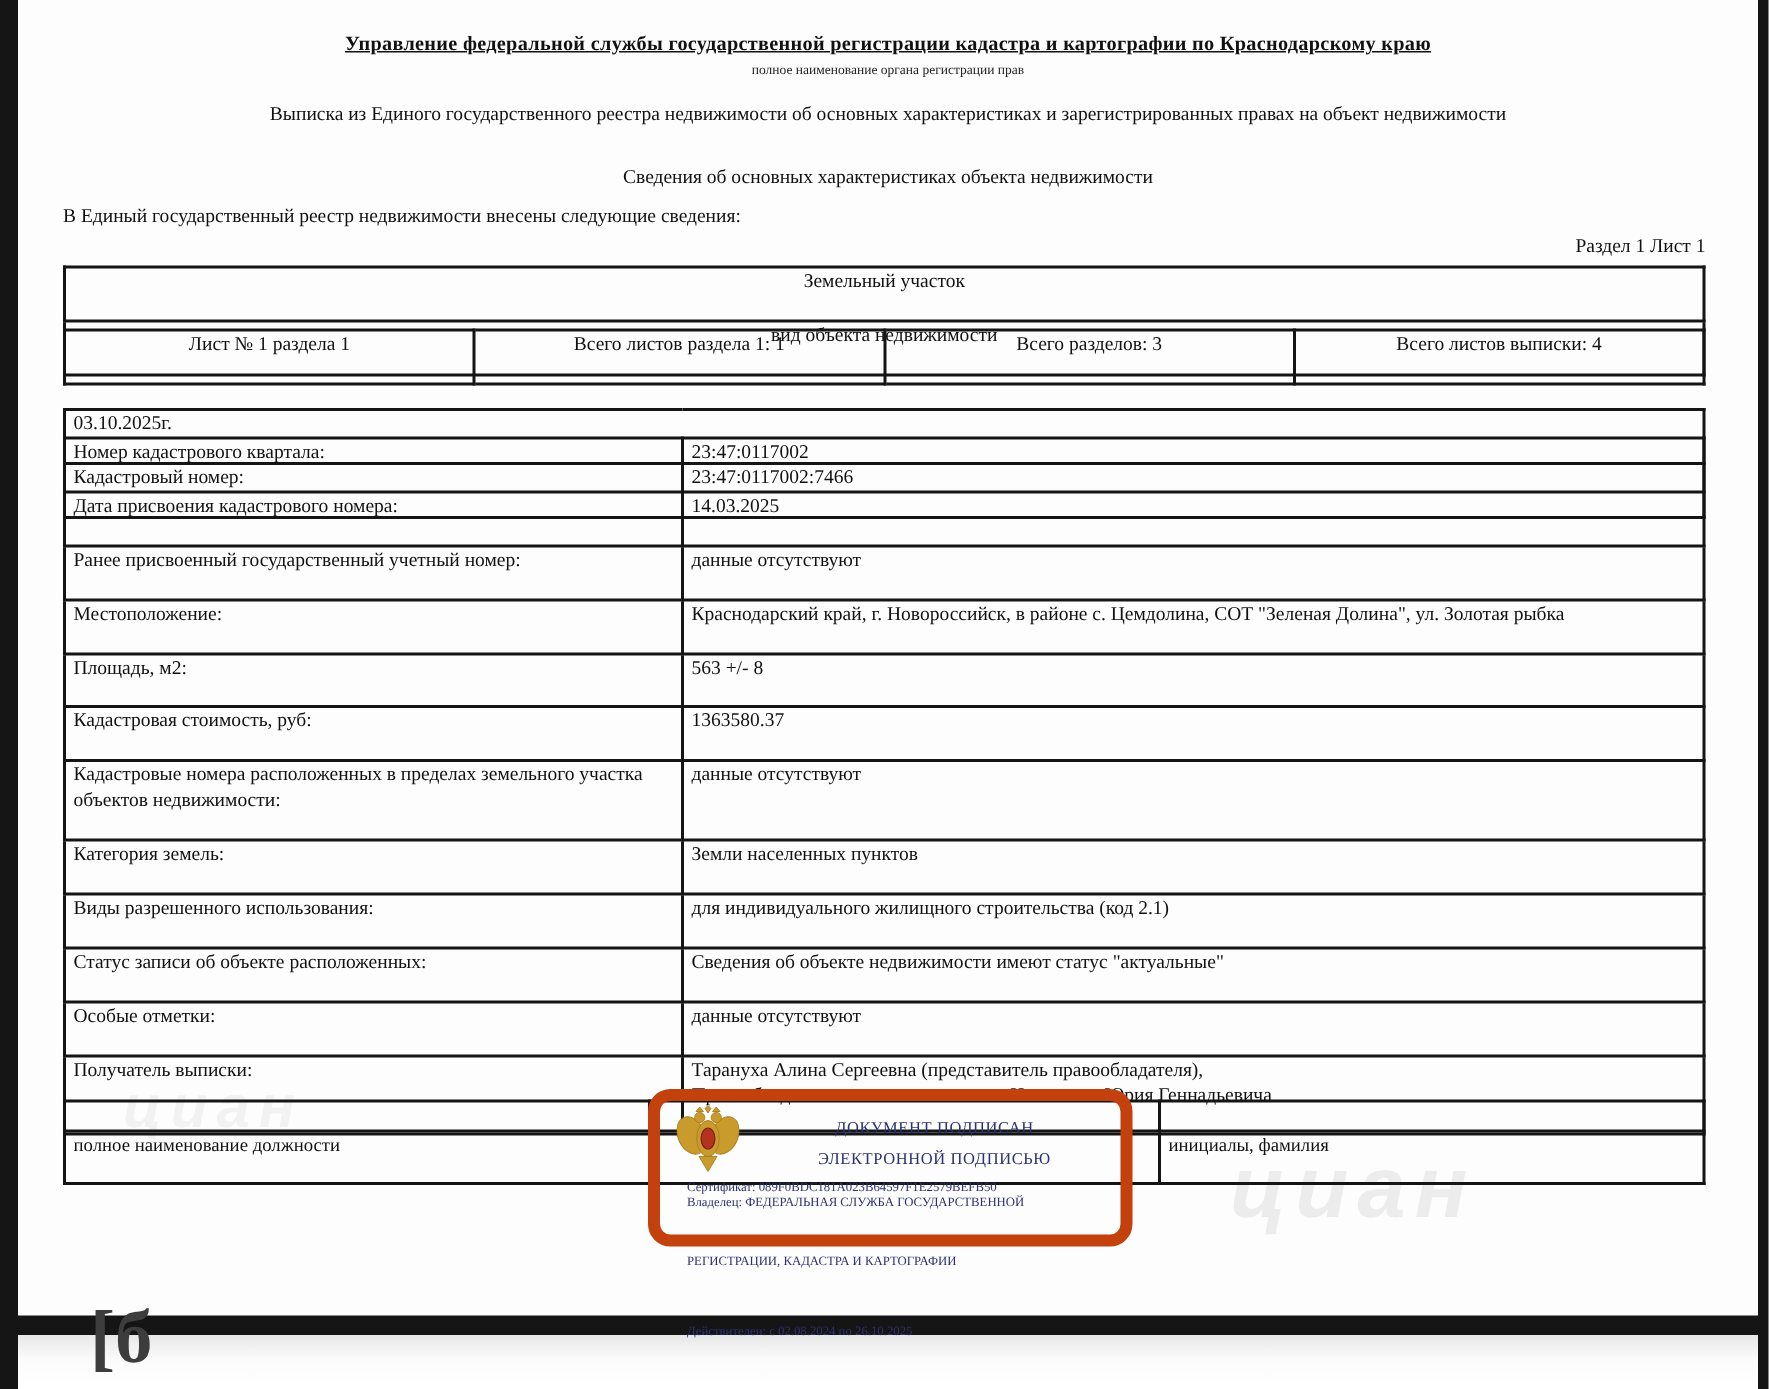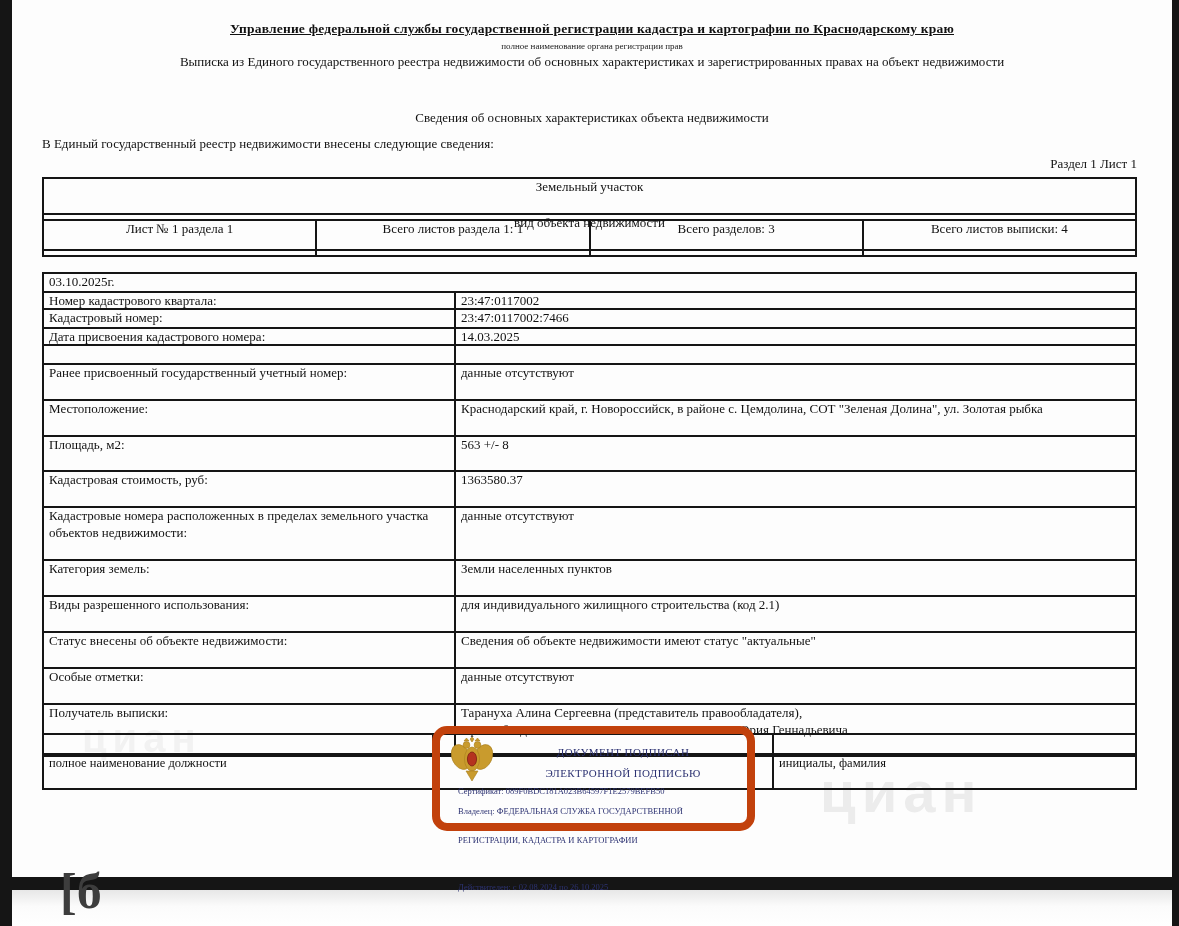--- a/index.html
+++ b/index.html
@@ -9,21 +9,21 @@
 
   .page { position:absolute; left:12px; top:0; width:1160px; height:877px; background:#fdfdfd; }
   .next-page-strip { position:absolute; left:12px; top:890px; width:1160px; height:36px;
     background:linear-gradient(#e7e7e7,#fbfbfb 45%,#ffffff); }
 
   
   .authority { position:absolute; top:21px; left:0; width:100%; text-align:center;
     font-size:13.5px; font-weight:bold; text-decoration:underline; letter-spacing:.2px; }
   .authority-caption { position:absolute; top:41px; left:0; width:100%; text-align:center;
     font-size:9px; color:#222; }
-  .doc-title { position:absolute; top:54px; left:0; width:100%; text-align:center; font-size:13px; }
+  .doc-title { position:absolute; top:68px; left:0; width:100%; text-align:center; font-size:13px; }
   .section-heading { position:absolute; top:110px; left:0; width:100%; text-align:center; font-size:13px; }
   .intro { position:absolute; top:136px; left:30px; font-size:13px; }
   .sheet-label { position:absolute; top:156px; left:30px; width:1095px; text-align:right; font-size:13px; }
 
   
   .tbl { position:absolute; left:30px; width:1095px; border-collapse:collapse; table-layout:fixed;
     font-size:13px; background:transparent; }
   .tbl td { border:2px solid #151515; padding:0 5px 17px 5px; height:17px; line-height:1.3;
     vertical-align:top; background:transparent; }
   .tbl td.c { text-align:center; vertical-align:middle; }
@@ -41,26 +41,26 @@
   #tbl-sign .row-cap td { height:15px; font-size:12.5px; }
 
   
   .stamp { position:absolute; left:420px; top:726px; width:323px; height:105px;
     border:8px solid #c2410c; border-radius:15px; background:transparent; z-index:4; }
   .stamp-line1 { position:absolute; left:58px; top:12px; width:250px; text-align:center;
     font-size:11px; color:#2c3272; letter-spacing:.4px; }
   .stamp-line2 { position:absolute; left:58px; top:33px; width:250px; text-align:center;
     font-size:11px; color:#2c3272; letter-spacing:.4px; }
   .stamp-small { position:absolute; left:18px; width:295px; font-size:8.5px; color:#2c3272; }
-  .s-cert { top:52px; } .s-own1 { top:72px; } .s-own2 { top:81px;margin-top:20px; } .s-valid { top:108px;margin-top:40px; }
+  .s-cert { top:52px; } .s-own1 { top:62px; } .s-own2 { top:81px;margin-top:20px; } .s-valid { top:108px;margin-top:40px; }
   .eagle { position:absolute; left:11px; top:3px; width:42px; height:46px; }
 
   
   .wm { position:absolute; color:rgba(40,40,40,.08); font-weight:bold; z-index:1;
-    font-family:"Liberation Sans","DejaVu Sans",sans-serif; letter-spacing:6px; }
+    font-family:"Liberation Sans","DejaVu Sans",sans-serif; letter-spacing:6px;font-style:italic; }
   .wm-right { left:808px; top:758px; font-size:58px; }
   .wm-left  { left:70px;  top:716px; font-size:40px; color:rgba(40,40,40,.05); }
   .corner-mark { position:absolute; left:60px; top:862px; z-index:5; color:#3d3d3d;
     font-size:50px; font-weight:bold; }
 </style>
 </head>
 <body>
 
 <div id="screen">
   <div class="page">
@@ -149,21 +149,21 @@
           </tr>
       <tr>
             <td>Категория земель:</td>
             <td class="v">Земли населенных пунктов</td>
           </tr>
       <tr>
             <td>Виды разрешенного использования:</td>
             <td class="v">для индивидуального жилищного строительства (код 2.1)</td>
           </tr>
       <tr>
-            <td>Статус внесены об объекте недвижимости:</td>
+            <td>Статус записи об объекте расположенных:</td>
             <td class="v">Сведения об объекте недвижимости имеют статус "актуальные"</td>
           </tr>
       <tr>
             <td>Особые отметки:</td>
             <td class="v">данные отсутствуют</td>
           </tr>
       <tr>
             <td>Получатель выписки:</td>
             <td class="v">Тарануха Алина Сергеевна (представитель правообладателя),
 Правообладатель: от имени заявителя Никишина Юрия Геннадьевича</td>

